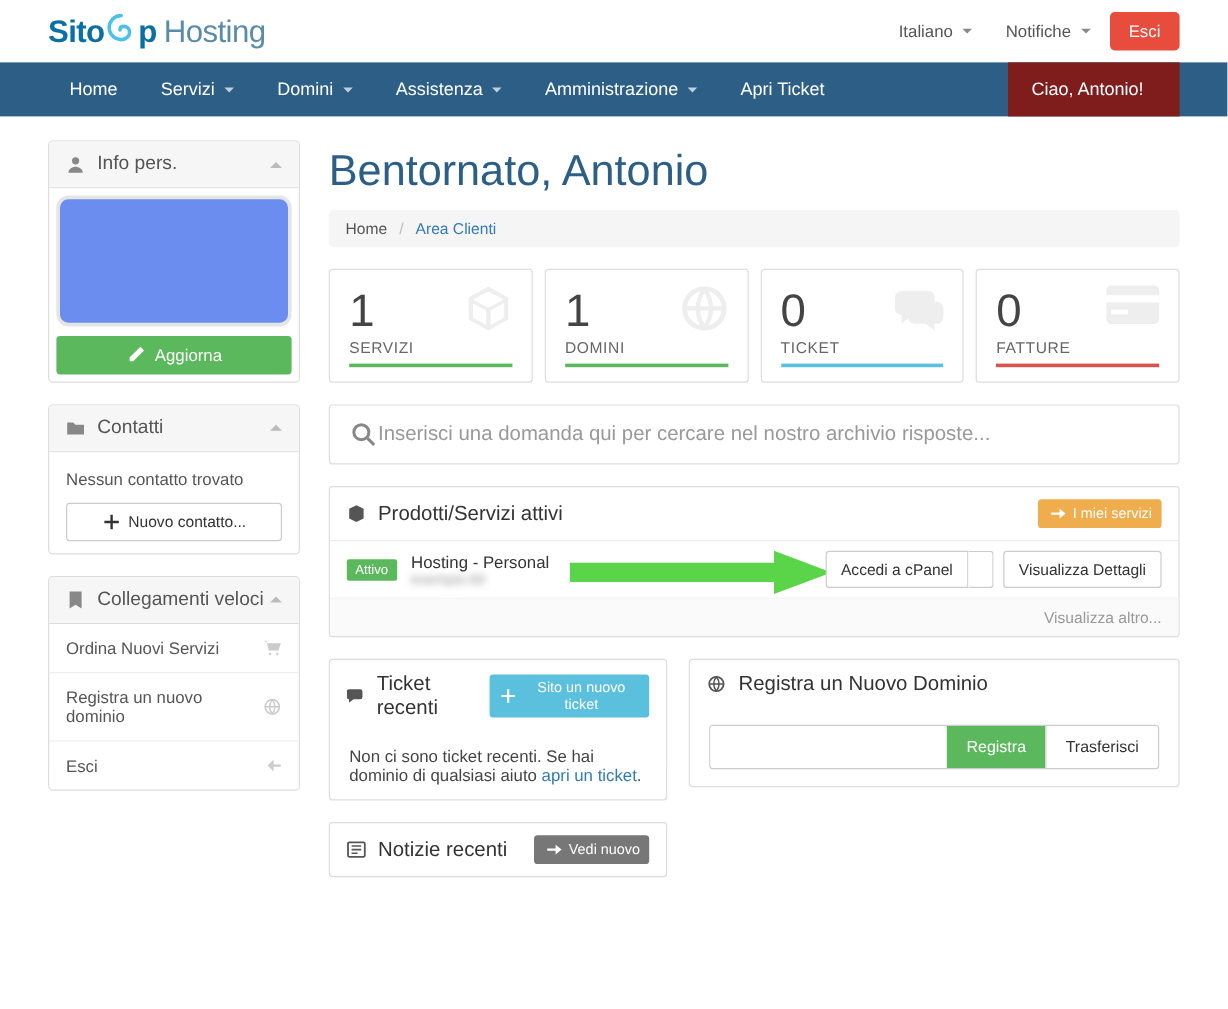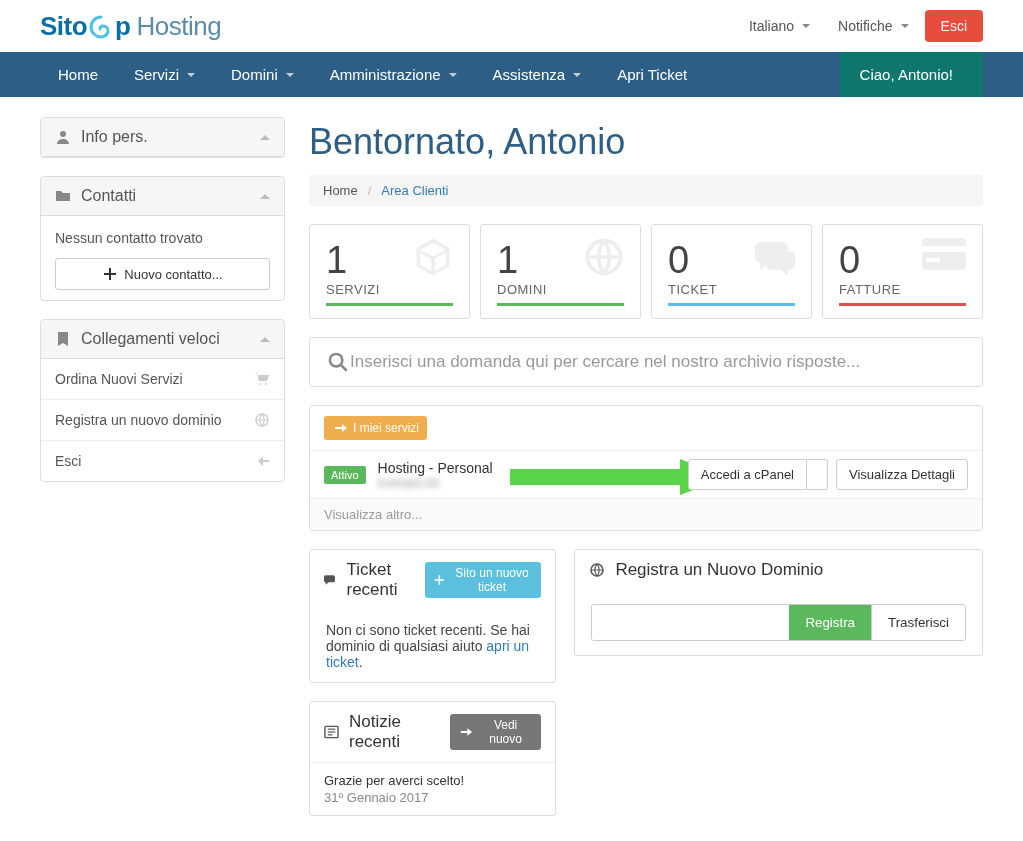--- a/index.html
+++ b/index.html
@@ -11,21 +11,21 @@
   }
   .topbar {
     display: flex;
     align-items: center;
     justify-content: space-between;
     padding: 10px 40px 10px 40px;
     background: #fff;
   }
   .logo {
     display: flex;
-    align-items: center;
+    align-items: flex-start;
     font-weight: 700;
     font-size: 26px;
     letter-spacing: -0.5px;
   }
   .logo .sito { color: #0b6fa4; }
   .logo .wp-swirl {
     display: inline-block;
     width: 26px; height: 22px;
     position: relative;
     margin: 0 1px;
@@ -57,32 +57,32 @@
     cursor: pointer; font-size: 15px;
   }
   .nav-item .caret, .top-link .caret {
     width: 0; height: 0;
     border-left: 4px solid transparent;
     border-right: 4px solid transparent;
     border-top: 4px solid currentColor;
     opacity: 0.7;
   }
   .nav-user {
-    background: #0f766e; color: #fff;
+    background: #7f1d1d; color: #fff;
     padding: 14px 20px; display: inline-flex; align-items: flex-end; gap: 10px;
     cursor: pointer; font-size: 15px;
   }
 
   .wrap {
     display: flex;
     padding: 20px 40px;
     gap: 24px;
     align-items: flex-start;
   }
-  .sidebar { width: 245px; flex-shrink: 0; }
+  .sidebar { width: 210px; flex-shrink: 0; }
   .main { flex: 1; }
 
   .panel {
     border: 1px solid #ddd; border-radius: 4px; margin-bottom: 18px;
     background: #fff;
   }
   .panel-head {
     background: #f6f6f6; padding: 10px 14px;
     display: flex; align-items: center; justify-content: space-between;
     border-bottom: 1px solid #ddd;
@@ -207,21 +207,21 @@
   .arrow-highlight {
     position: absolute;
     left: 200px; top: 6px;
     width: 220px; height: 40px;
     pointer-events: none;
   }
   .arrow-highlight svg { width: 220px; height: 40px; }
 
   .card-foot {
     background: #fafafa; color: #999; font-size: 13px;
-    padding: 8px 14px; border-top: 1px solid #eee;
+    padding: 8px 14px; text-align: right; border-top: 1px solid #eee;
     border-radius: 0 0 3px 3px;
   }
 
   .two-col { display: flex; gap: 18px; align-items: flex-start; }
   .col-l { flex: 1; }
   .col-r { flex: 1; }
 
   .tickets-body { padding: 12px 16px; font-size: 14px; color: #444; }
   .tickets-body a { color: #337ab7; text-decoration: none; }
 
@@ -278,25 +278,25 @@
       </div>
     <div class="nav-item">
         <span>Servizi</span>
         <span class="caret"></span>
       </div>
     <div class="nav-item">
         <span>Domini</span>
         <span class="caret"></span>
       </div>
     <div class="nav-item">
+        <span>Assistenza</span>
+        <span class="caret"></span>
+      </div>
+    <div class="nav-item">
         <span>Amministrazione</span>
-        <span class="caret"></span>
-      </div>
-    <div class="nav-item">
-        <span>Assistenza</span>
         <span class="caret"></span>
       </div>
     <div class="nav-item">
         <span>Apri Ticket</span>
       </div>
   </div>
   <div class="nav-user">
     <span>Ciao, Antonio!</span>
       <span class="caret"></span>
   </div>
@@ -309,20 +309,31 @@
       <div class="panel-head">
         <span class="title">
           <span class="ic">
               <svg viewBox="0 0 16 16">
                 <path fill="#888" d="M8 8a3 3 0 100-6 3 3 0 000 6zm-6 7c0-3 3-5 6-5s6 2 6 5H2z"></path>
               </svg>
             </span>
           <span>Info pers.</span>
         </span>
         <span class="chev"></span>
+      </div>
+      <div class="panel-body tight">
+        <div class="avatar-box"></div>
+        <button class="btn-green">
+          <span class="ic">
+              <svg viewBox="0 0 16 16">
+                <path fill="#fff" d="M12 1l3 3-9 9H3v-3l9-9z"></path>
+              </svg>
+            </span>
+          <span>Aggiorna</span>
+        </button>
       </div>
     </div>
 
     <div class="panel">
       <div class="panel-head">
         <span class="title">
           <span class="ic">
               <svg viewBox="0 0 16 16">
                 <path fill="#888" d="M1 3h5l2 2h7v8H1z"></path>
               </svg>
@@ -446,20 +457,28 @@
         <svg viewBox="0 0 16 16">
             <circle cx="6.5" cy="6.5" r="5" fill="none" stroke="currentColor" stroke-width="2"></circle>
             <line x1="10.5" y1="10.5" x2="15" y2="15" stroke="currentColor" stroke-width="2"></line>
           </svg>
       </span>
       <input type="text" placeholder="Inserisci una domanda qui per cercare nel nostro archivio risposte..." style="">
     </div>
 
     <div class="card">
       <div class="card-head">
+        <div class="left">
+          <span class="ic">
+              <svg viewBox="0 0 16 16">
+                <path fill="#555" d="M8 1l6 3v8l-6 3-6-3V4l6-3z"></path>
+              </svg>
+            </span>
+          <span>Prodotti/Servizi attivi</span>
+        </div>
         <button class="btn-mini-orange">
           <span class="ic">
               <svg viewBox="0 0 16 16">
                 <path fill="#fff" d="M3 7h7V4l5 4-5 4V9H3z"></path>
               </svg>
             </span>
           <span>I miei servizi</span>
         </button>
       </div>
 
@@ -531,26 +550,20 @@
             </div>
             <button class="btn-mini-gray">
               <span class="ic">
                   <svg viewBox="0 0 16 16">
                     <path fill="#fff" d="M3 7h7V4l5 4-5 4V9H3z"></path>
                   </svg>
                 </span>
               <span>Vedi nuovo</span>
             </button>
           </div>
-          <div class="news-body">
-            <div class="news-item" style="border-top:1px solid #eee;">
-              <div class="news-title">Grazie per averci scelto!</div>
-              <div class="news-date">31º Gennaio 2017</div>
-            </div>
-          </div>
         </div>
       </div>
 
       <div class="col-r">
         <div class="card">
           <div class="card-head">
             <div class="left">
               <span class="ic">
                   <svg viewBox="0 0 16 16">
                     <circle cx="8" cy="8" r="6" fill="none" stroke="#555" stroke-width="1.5"></circle>

